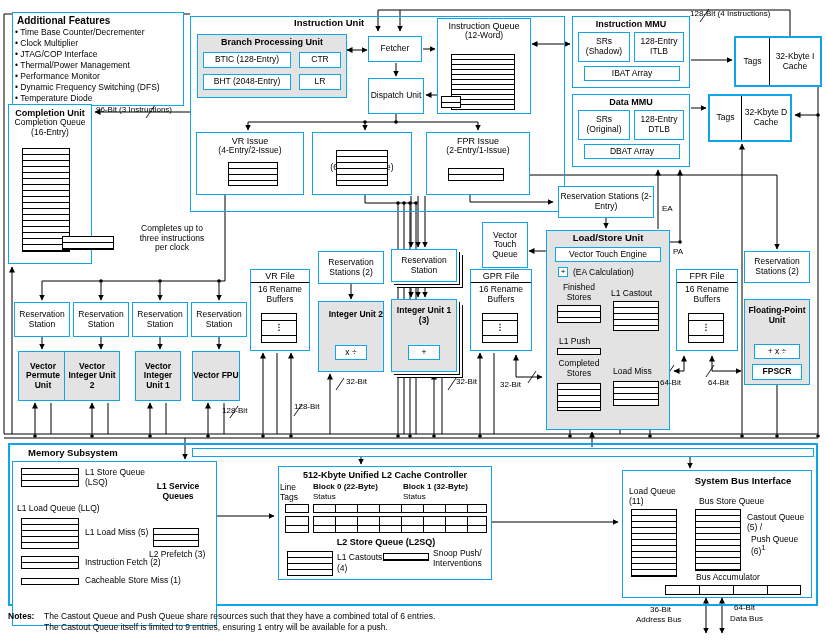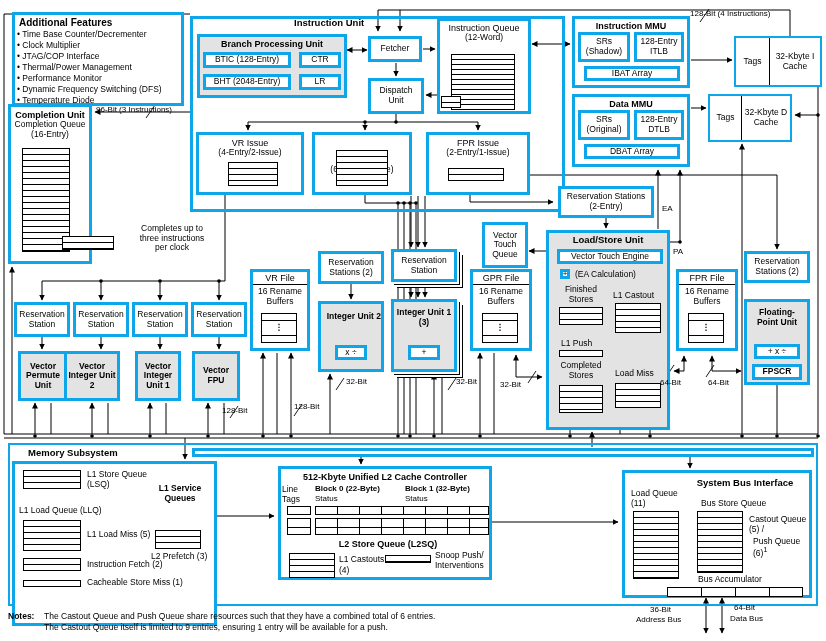--- a/index.html
+++ b/index.html
@@ -1,19 +1,19 @@
 <!DOCTYPE html>
 <html><head>
 <meta charset="utf-8">
 <style>
   html,body{margin:0;padding:0;background:#fff}
   #page{position:relative;width:826px;height:641px;background:#fff;overflow:hidden;
         font-family:"Liberation Sans",sans-serif;font-size:8.5px;color:#000;line-height:1.12}
   svg.wires{position:absolute;left:0;top:0;z-index:1}
-  .b{position:absolute;border:3px solid #0ea5e9;background:#fff;box-sizing:border-box;z-index:2}
+  .b{position:absolute;border:1px solid #0ea5e9;background:#fff;box-sizing:border-box;z-index:2}
   .b2{border-width:2px}
   .sh{background:#e3e3e3}
   .tr{background:transparent}
   .c{display:flex;align-items:center;justify-content:center;text-align:center;flex-direction:column}
   .t{position:absolute;z-index:3;white-space:nowrap}
   .w{white-space:normal;text-align:center}
   .bd{font-weight:bold}
   .f8{font-size:8px}.f9{font-size:9px}.f95{font-size:9.5px}.f10{font-size:10px}
   .q{position:absolute;border:1px solid #000;box-sizing:border-box;z-index:3;
      background:repeating-linear-gradient(to bottom,#fff 0 5px,#000 5px 6px)}

